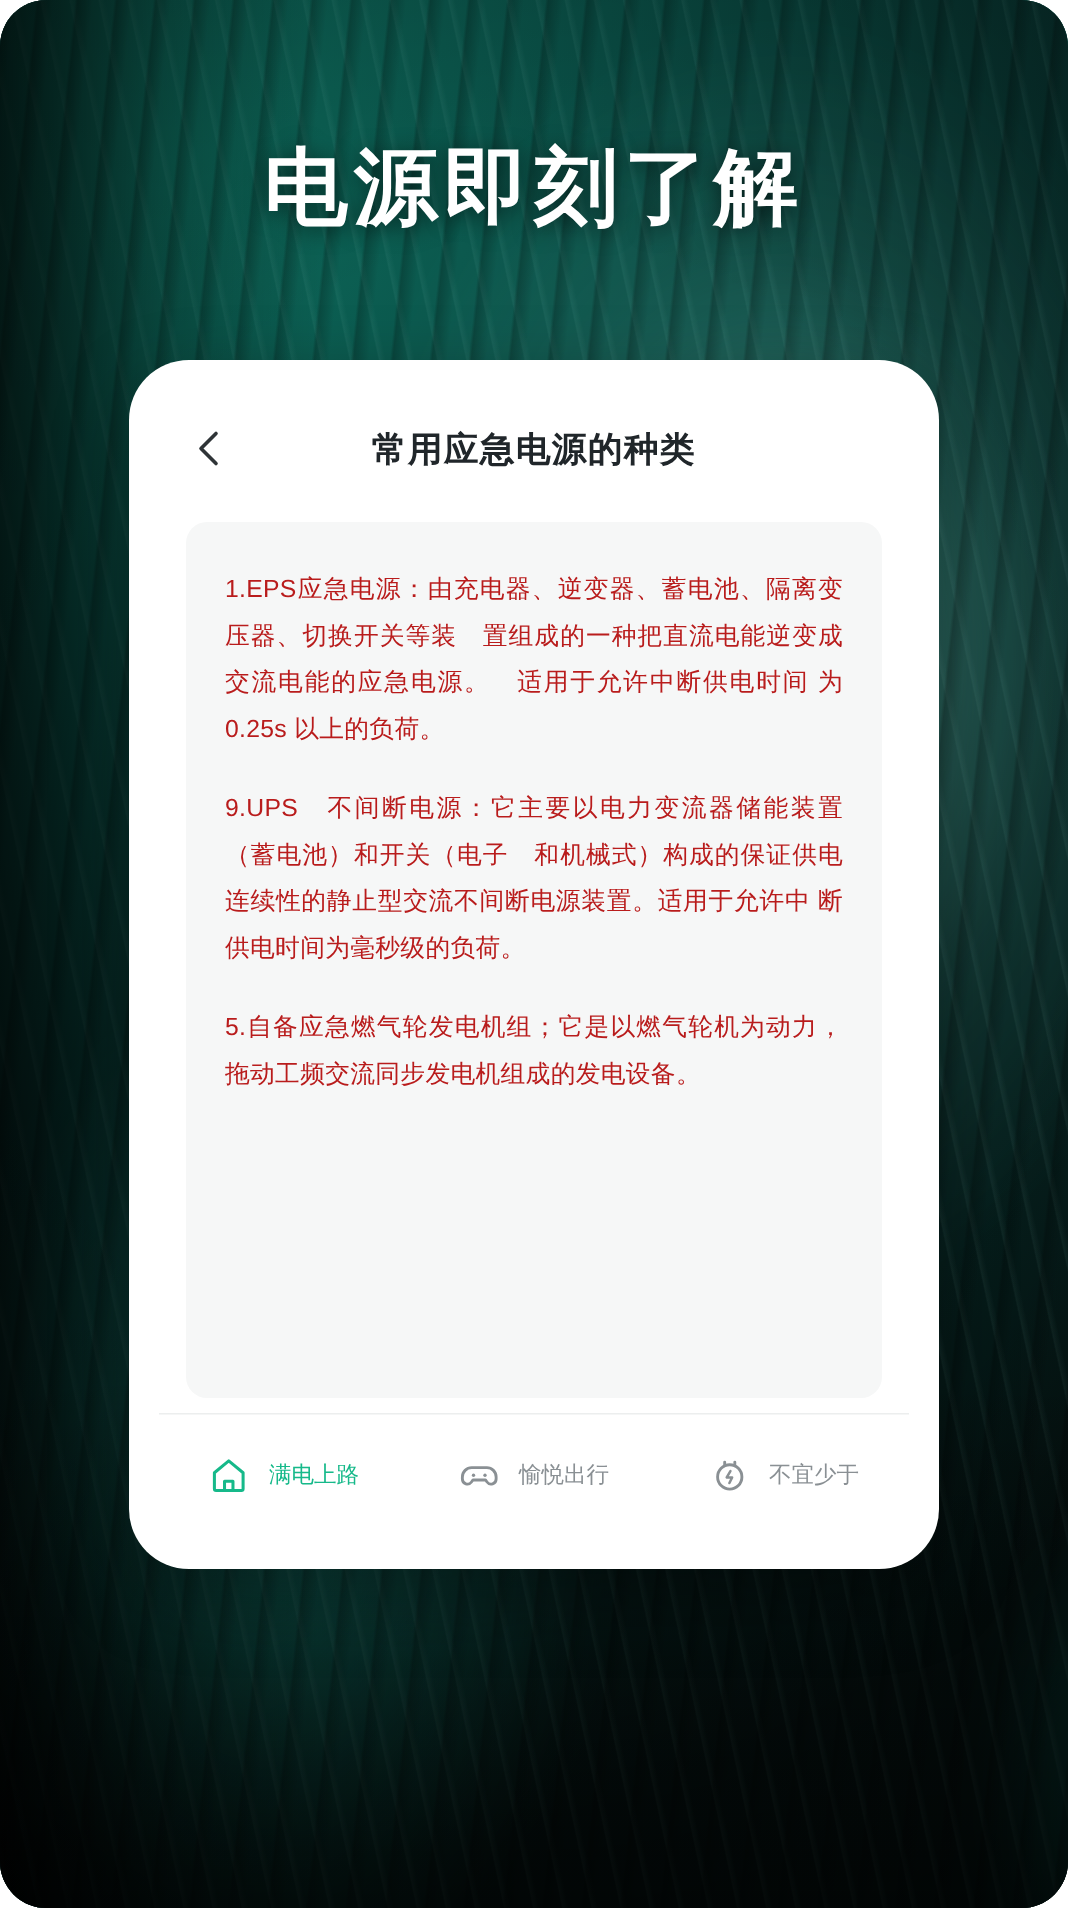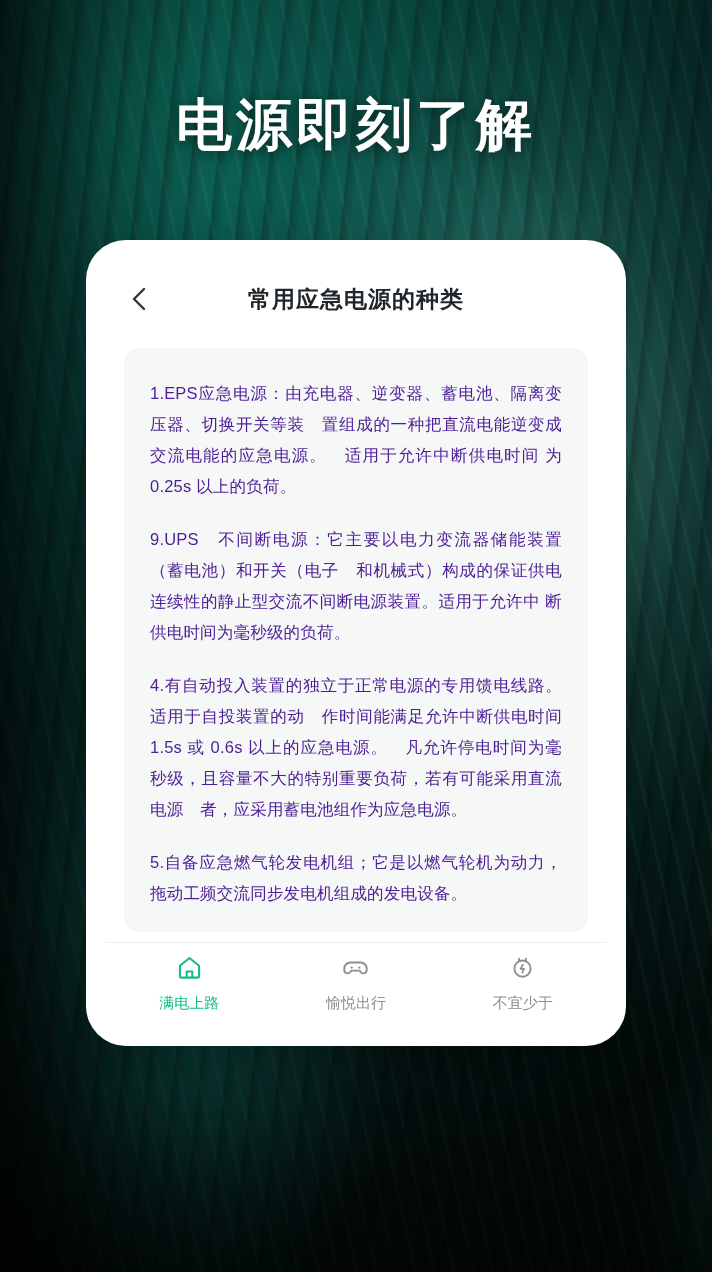--- a/index.html
+++ b/index.html
@@ -8,20 +8,21 @@
     height: 1272px;
     overflow: hidden;
     font-family: "Liberation Sans", sans-serif;
   }
   #stage {
     position: relative;
     width: 712px;
     height: 1272px;
     background: #0a1512;
     overflow: hidden;
+    border-radius: 31px;
   }
   
   .bg-base {
     position: absolute; inset: 0;
     background:
       radial-gradient(140% 90% at 18% 8%, #0d6b5c 0%, #0a4f46 28%, #072b28 62%, #04100f 100%),
       linear-gradient(115deg, #021010 0%, #063b35 35%, #0b7a68 55%, #042420 78%, #010a09 100%);
   }
   .bg-streaks {
     position: absolute; inset: -10%;
@@ -144,21 +145,21 @@
     overflow: hidden;
   }
   .article {
     background: #f6f7f7;
     border-radius: 14px;
     height: 100%;
     padding: 30px 26px 26px 26px;
     overflow: hidden;
   }
   .para {
-    color: #4c1d95;
+    color: #b91c1c;
     font-size: 16.5px;
     line-height: 31px;
     margin-bottom: 22px;
     text-align: justify;
     letter-spacing: 0.2px;
   }
   .para:last-child { margin-bottom: 0; }
 
   
   .tabbar {
@@ -166,21 +167,21 @@
     height: 86px;
     border-top: 1px solid #eceeee;
     display: flex;
     align-items: center;
     justify-content: space-around;
     padding-bottom: 4px;
   }
   .tab {
     width: 25%;
     display: flex;
-    flex-direction: column;
+    flex-direction: row;
     align-items: center;
     justify-content: center;
     gap: 13px;
     color: #8a9094;
     cursor: pointer;
   }
   .tab.active { color: #16b98a; }
   .tab-label { font-size: 15px; }
   .tab svg { display: block; }
 </style>
@@ -210,21 +211,20 @@
             </svg>
           </span>
         </div>
         <div class="app-title">常用应急电源的种类</div>
       </div>
 
       <div class="article-wrap">
         <div class="article">
           <p class="para">1.EPS应急电源：由充电器、逆变器、蓄电池、隔离变压器、切换开关等装　置组成的一种把直流电能逆变成交流电能的应急电源。　适用于允许中断供电时间 为 0.25s 以上的负荷。</p>
           <p class="para">9.UPS　不间断电源：它主要以电力变流器储能装置（蓄电池）和开关（电子　和机械式）构成的保证供电连续性的静止型交流不间断电源装置。适用于允许中 断供电时间为毫秒级的负荷。</p>
-          <p class="para">4.有自动投入装置的独立于正常电源的专用馈电线路。　适用于自投装置的动　作时间能满足允许中断供电时间 1.5s 或 0.6s 以上的应急电源。　凡允许停电时间为毫秒级，且容量不大的特别重要负荷，若有可能采用直流电源　者，应采用蓄电池组作为应急电源。</p>
           <p class="para">5.自备应急燃气轮发电机组；它是以燃气轮机为动力，拖动工频交流同步发电机组成的发电设备。</p>
         </div>
       </div>
 
       <div class="tabbar">
 
         <div class="tab active">
           <span>
             <svg width="27" height="27" viewBox="0 0 24 24" fill="none">
               <path d="M3.5 10.5 L12 3.5 L20.5 10.5 V20 a1 1 0 0 1 -1 1 H4.5 a1 1 0 0 1 -1 -1 Z" stroke="#16b98a" stroke-width="1.8" stroke-linejoin="round"></path>

